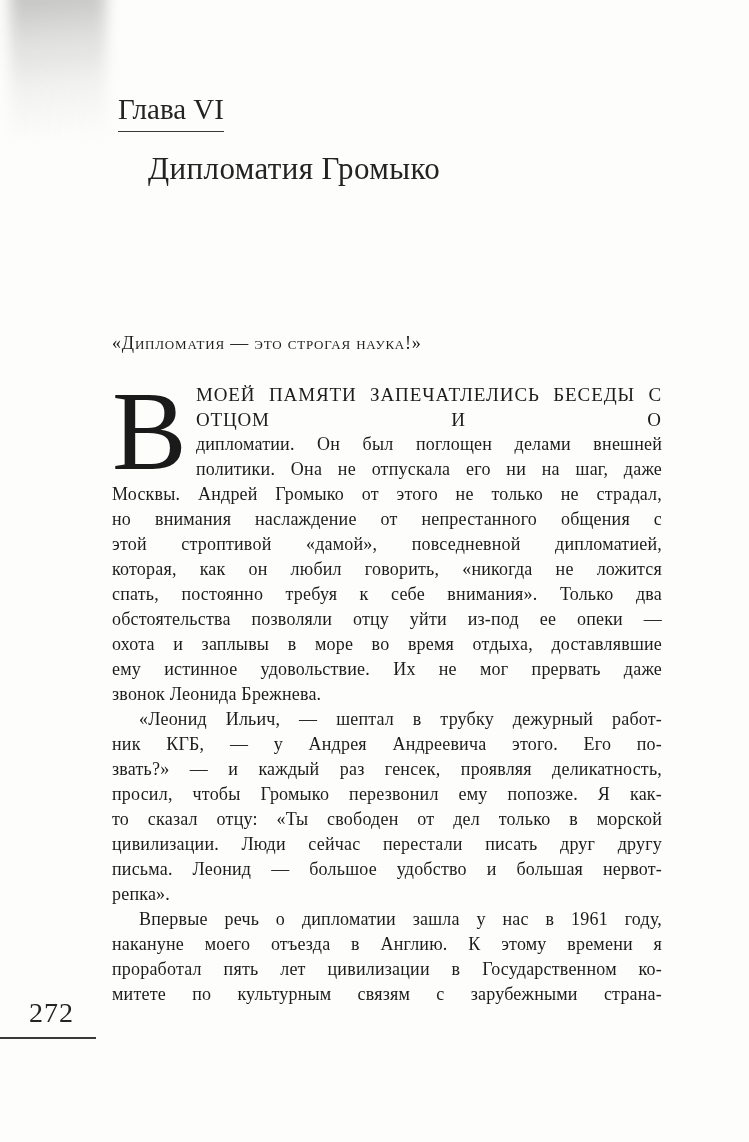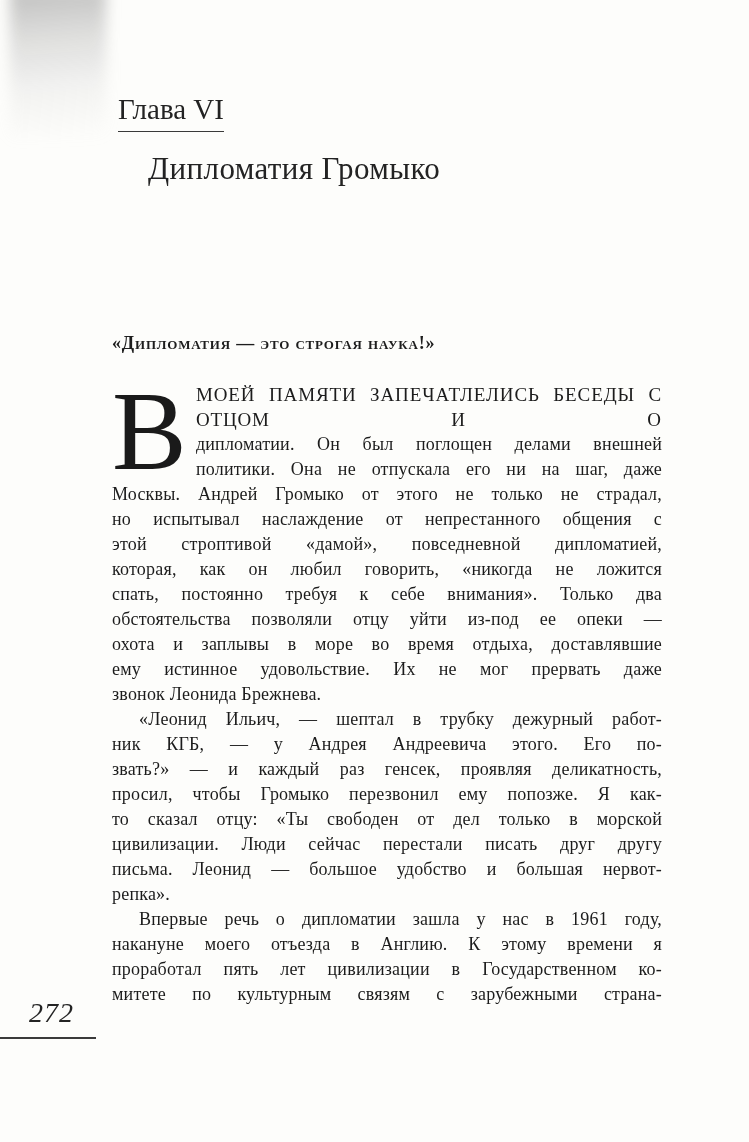--- a/index.html
+++ b/index.html
@@ -53,21 +53,21 @@
     line-height: 1.15;
     color: #232323;
     letter-spacing: 0.4px;
   }
   .section-heading {
     position: absolute;
     left: 112px;
     top: 333px;
     width: 550px;
     font-size: 18px;
-    font-weight: bold;
+    font-weight: normal;
     font-variant: small-caps;
     letter-spacing: 0.8px;
     color: #1d1d1d;
   }
   .body-text {
     position: absolute;
     left: 112px;
     top: 382px;
     width: 550px;
     font-size: 18px;
@@ -100,21 +100,20 @@
     margin: 1px 9px 0 0;
     color: #1a1a1a;
   }
   .page-number {
     position: absolute;
     left: 29px;
     top: 997px;
     font-size: 28px;
     letter-spacing: 1px;
     color: #242424;
-    font-style: italic;
   }
   .page-number-rule {
     position: absolute;
     left: 0;
     top: 1037px;
     width: 96px;
     height: 2px;
     background: #3a3a3a;
   }
 </style>
@@ -131,21 +130,21 @@
 
   <div class="section-heading">«Дипломатия — это строгая наука!»</div>
 
   <div class="body-text">
       <div class="paragraph">
         <span class="drop-cap">В</span>
         <div class="text-line smallcaps-line">МОЕЙ ПАМЯТИ ЗАПЕЧАТЛЕЛИСЬ БЕСЕДЫ С ОТЦОМ И О</div>
         <div class="text-line">дипломатии. Он был поглощен делами внешней</div>
         <div class="text-line">политики. Она не отпускала его ни на шаг, даже</div>
         <div class="text-line">Москвы. Андрей Громыко от этого не только не страдал,</div>
-        <div class="text-line">но испытывал наслаждение от непрестанного общения с</div>
+        <div class="text-line">но внимания наслаждение от непрестанного общения с</div>
         <div class="text-line">этой строптивой «дамой», повседневной дипломатией,</div>
         <div class="text-line">которая, как он любил говорить, «никогда не ложится</div>
         <div class="text-line">спать, постоянно требуя к себе внимания». Только два</div>
         <div class="text-line">обстоятельства позволяли отцу уйти из-под ее опеки —</div>
         <div class="text-line">охота и заплывы в море во время отдыха, доставлявшие</div>
         <div class="text-line">ему истинное удовольствие. Их не мог прервать даже</div>
         <div class="text-line last-line">звонок Леонида Брежнева.</div>
       </div>
       <div class="paragraph">
         <div class="text-line indent">«Леонид Ильич, — шептал в трубку дежурный работ-</div>

